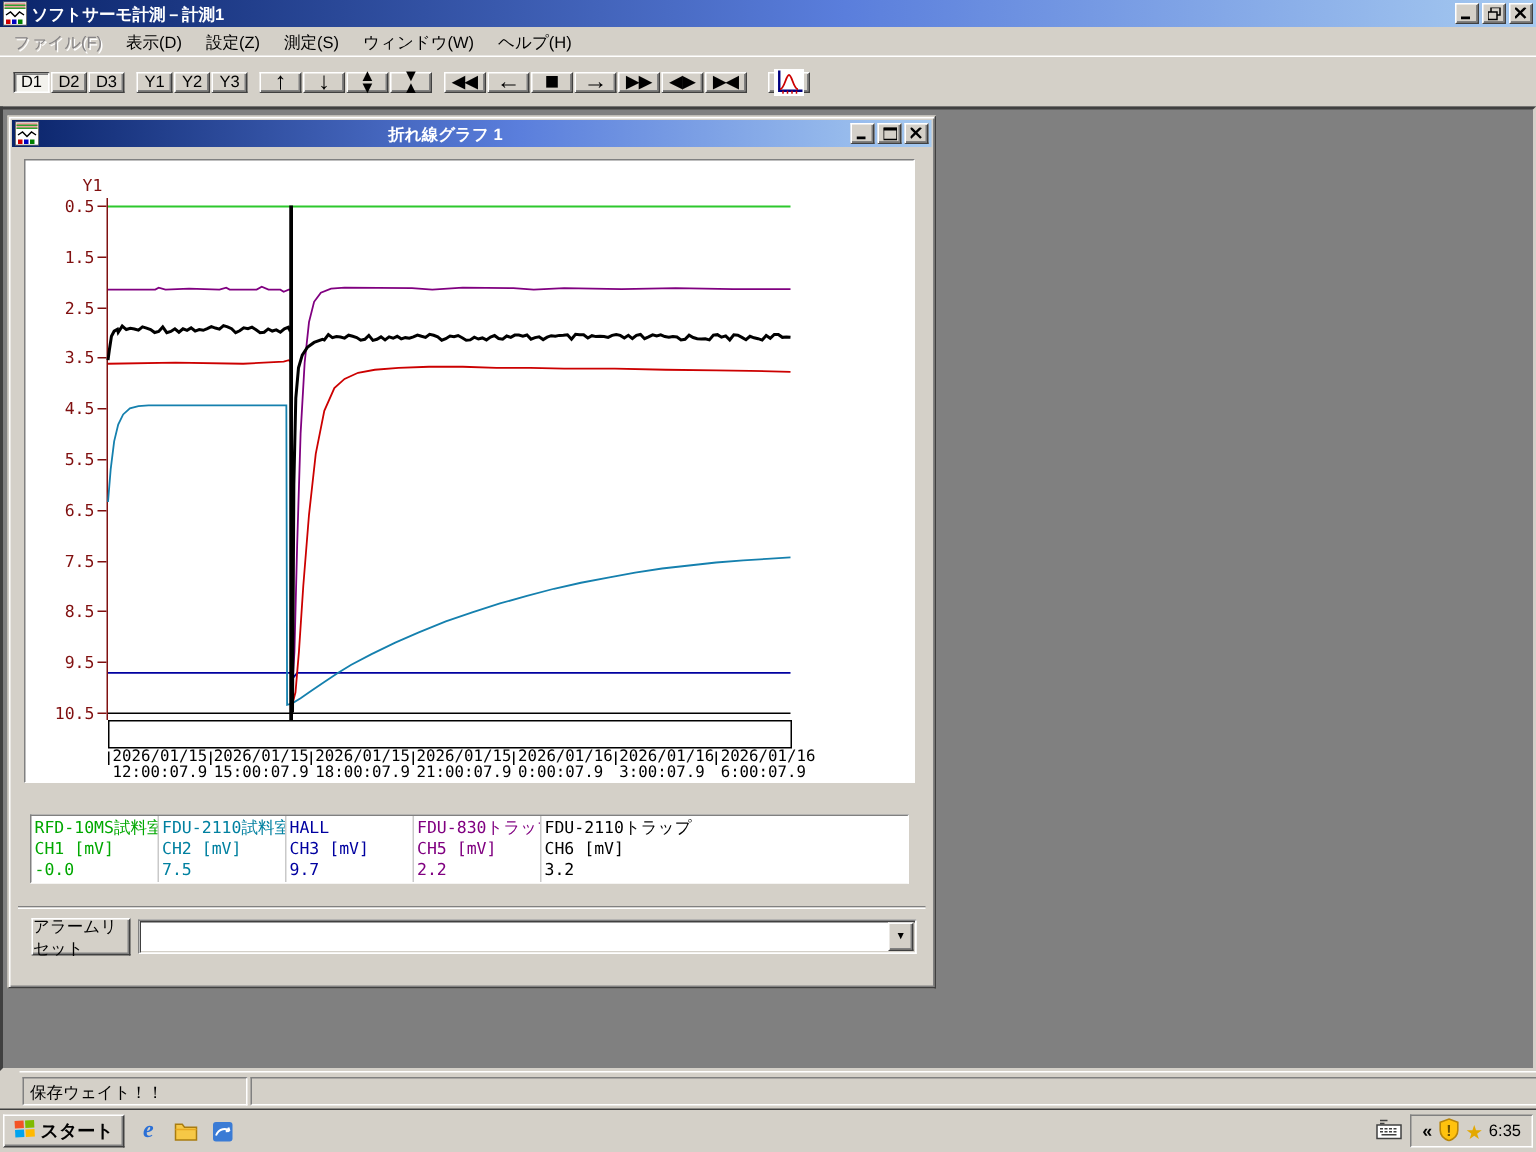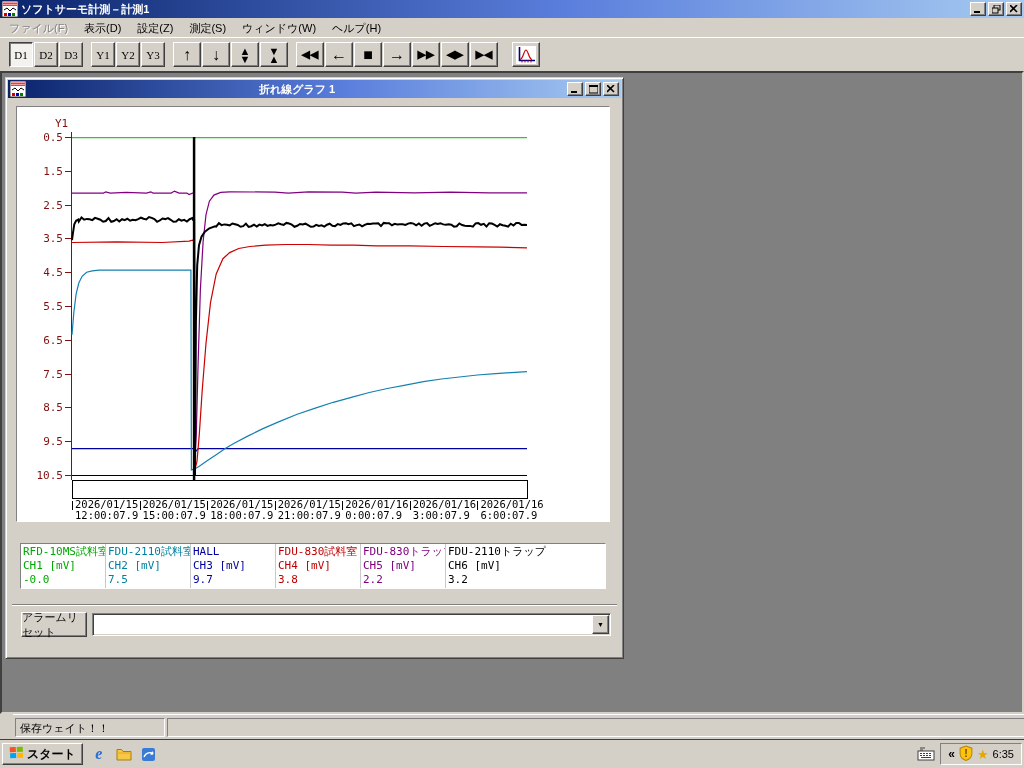--- a/index.html
+++ b/index.html
@@ -14,21 +14,21 @@
   #titlebar { height:18px; background:linear-gradient(to right,#0A246A,#5A7EDC 55%,#A6CAF0); display:flex; align-items:center; padding:0 2px; color:#fff; font-weight:bold; font-size:11px; }
   #titlebar .app-icon { width:16px; height:16px; margin-right:3px; flex:none; }
   #titlebar .t-text { flex:1; white-space:nowrap; overflow:hidden; }
   .win-btn { width:16px; height:14px; margin-left:2px; display:flex; align-items:center; justify-content:center; flex:none; }
 
   #menubar { height:19px; display:flex; background:#D4D0C8; padding-left:1px; }
   .menu-item { padding:3px 8px; white-space:nowrap; }
   .menu-item.disabled { color:#848284; text-shadow:1px 1px 0 #fff; }
 
   #toolbar { height:34px; display:flex; align-items:center; padding-left:9px; border-top:1px solid #FFFFFF; }
-  .tb-btn { height:25px; min-width:24px; display:flex; align-items:center; justify-content:center; margin-right:1px; font-size:11px; padding:0 3px;font-family:Liberation Serif, serif; }
+  .tb-btn { height:14px; min-width:24px; display:flex; align-items:center; justify-content:center; margin-right:1px; font-size:11px; padding:0 3px; }
   .tb-btn.icon { width:28px; font-size:16px; font-weight:bold; padding:0; }
   .tb-gap { width:7px; flex:none; }
   .tb-gap.large { width:13px; }
   .stack { display:flex; flex-direction:column; align-items:center; line-height:8px; font-size:11px; }
 
   
   #mdi { position:absolute; left:0; top:71px; width:1024px; height:643px; background:#808080; border:2px solid; border-color:#404040 #D4D0C8 #D4D0C8 #404040; }
 
   #graph-window { position:absolute; left:3px; top:4px; width:619px; height:582px; background:#D4D0C8; border:1px solid; border-color:#D4D0C8 #404040 #404040 #D4D0C8; box-shadow:inset 1px 1px 0 #FFFFFF, inset -1px -1px 0 #808080; }
   #gw-titlebar { height:18px; margin:2px; background:linear-gradient(to right,#0A246A,#5A7EDC 55%,#A6CAF0); display:flex; align-items:center; padding:0 2px; color:#fff; font-weight:bold;text-align:center; }
@@ -261,25 +261,20 @@
         <div class="legend-cell" style="color: rgb(0, 128, 160);">
           <div>FDU-2110試料室</div>
           <div>CH2 [mV]</div>
           <div>7.5</div>
         </div>
         <div class="legend-cell" style="color: rgb(0, 0, 160);">
           <div>HALL</div>
           <div>CH3 [mV]</div>
           <div>9.7</div>
         </div>
-        <div class="legend-cell" style="color: rgb(192, 0, 0);">
-          <div>FDU-830試料室</div>
-          <div>CH4 [mV]</div>
-          <div>3.8</div>
-        </div>
         <div class="legend-cell" style="color: rgb(128, 0, 128);">
           <div>FDU-830トラップ</div>
           <div>CH5 [mV]</div>
           <div>2.2</div>
         </div>
         <div class="legend-cell" style="color: rgb(0, 0, 0);">
           <div>FDU-2110トラップ</div>
           <div>CH6 [mV]</div>
           <div>3.2</div>
         </div>

